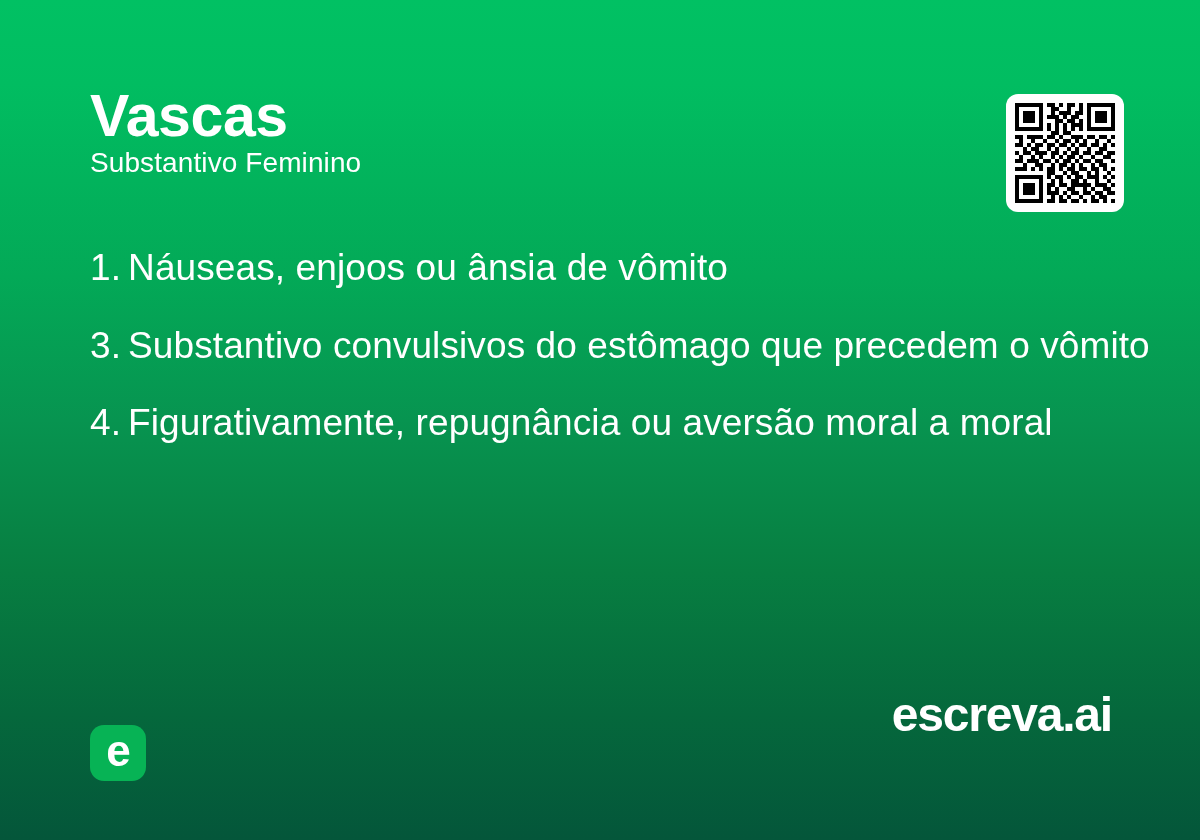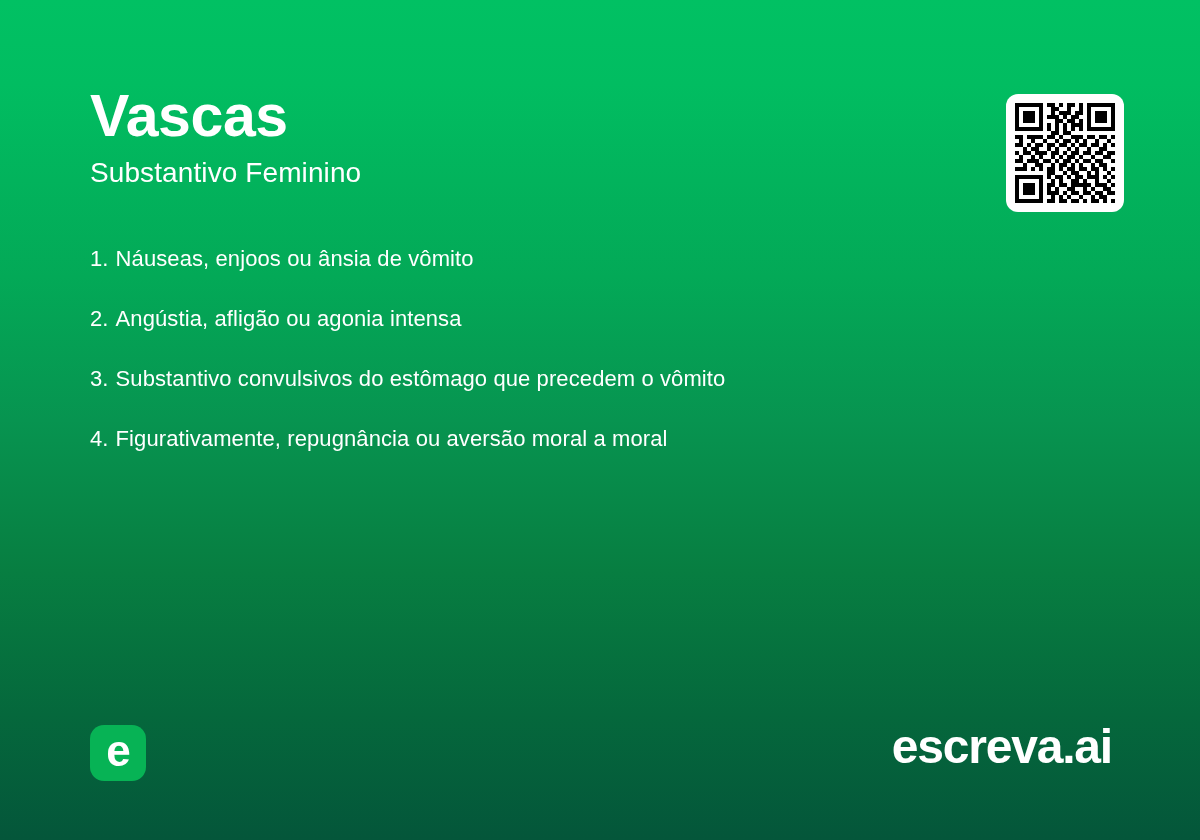--- a/index.html
+++ b/index.html
@@ -42,40 +42,39 @@
   .word-title {
     font-size:59px;
     line-height:1.02;
     font-weight:bold;
     color:#ffffff;
     letter-spacing:-0.4px;
     white-space:nowrap;
   }
 
   .word-class {
-    margin-top:10px;
     font-size:28px;
     line-height:1.2;
     font-weight:normal;
     color:#ffffff;
     letter-spacing:0.1px;
     white-space:nowrap;
   }
 
   
   .definitions {
     position:absolute;
     left:90px;
     top:246px;
     width:1040px;
     list-style:none;
   }
 
   .definition-item {
-    font-size:22px;
+    font-size:37px;
     line-height:1.18;
     font-weight:normal;
     color:#ffffff;
     letter-spacing:0.1px;
     margin-bottom:34px;
     white-space:nowrap;
   }
   .definition-item:last-child { margin-bottom:0; }
 
   .definition-number { margin-right:7px; }
@@ -112,21 +111,21 @@
     font-weight:bold;
     color:#ffffff;
     position:relative;
     top:-2px;
     letter-spacing:-1px;
   }
 
   .brand-wordmark {
     position:absolute;
     right:88px;
-    top:722px;
+    top:690px;
     font-size:48px;
     line-height:1.05;
     font-weight:bold;
     color:#ffffff;
     letter-spacing:-1.2px;
     white-space:nowrap;
   }
 </style>
 </head>
 <body>
@@ -134,23 +133,20 @@
 <div class="card">
 
   <div class="header">
     <div class="word-title">Vascas</div>
     <div class="word-class">Substantivo Feminino</div>
   </div>
 
   <ul class="definitions">
     <li class="definition-item">
       <span class="definition-number">1.</span><span class="definition-text">Náuseas, enjoos ou ânsia de vômito</span>
-    </li>
-    <li class="definition-item">
-      <span class="definition-number">2.</span><span class="definition-text">Angústia, afligão ou agonia intensa</span>
     </li>
     <li class="definition-item">
       <span class="definition-number">3.</span><span class="definition-text">Substantivo convulsivos do estômago que precedem o vômito</span>
     </li>
     <li class="definition-item">
       <span class="definition-number">4.</span><span class="definition-text">Figurativamente, repugnância ou aversão moral a moral</span>
     </li>
   </ul>
 
   <div class="qr-wrap">

